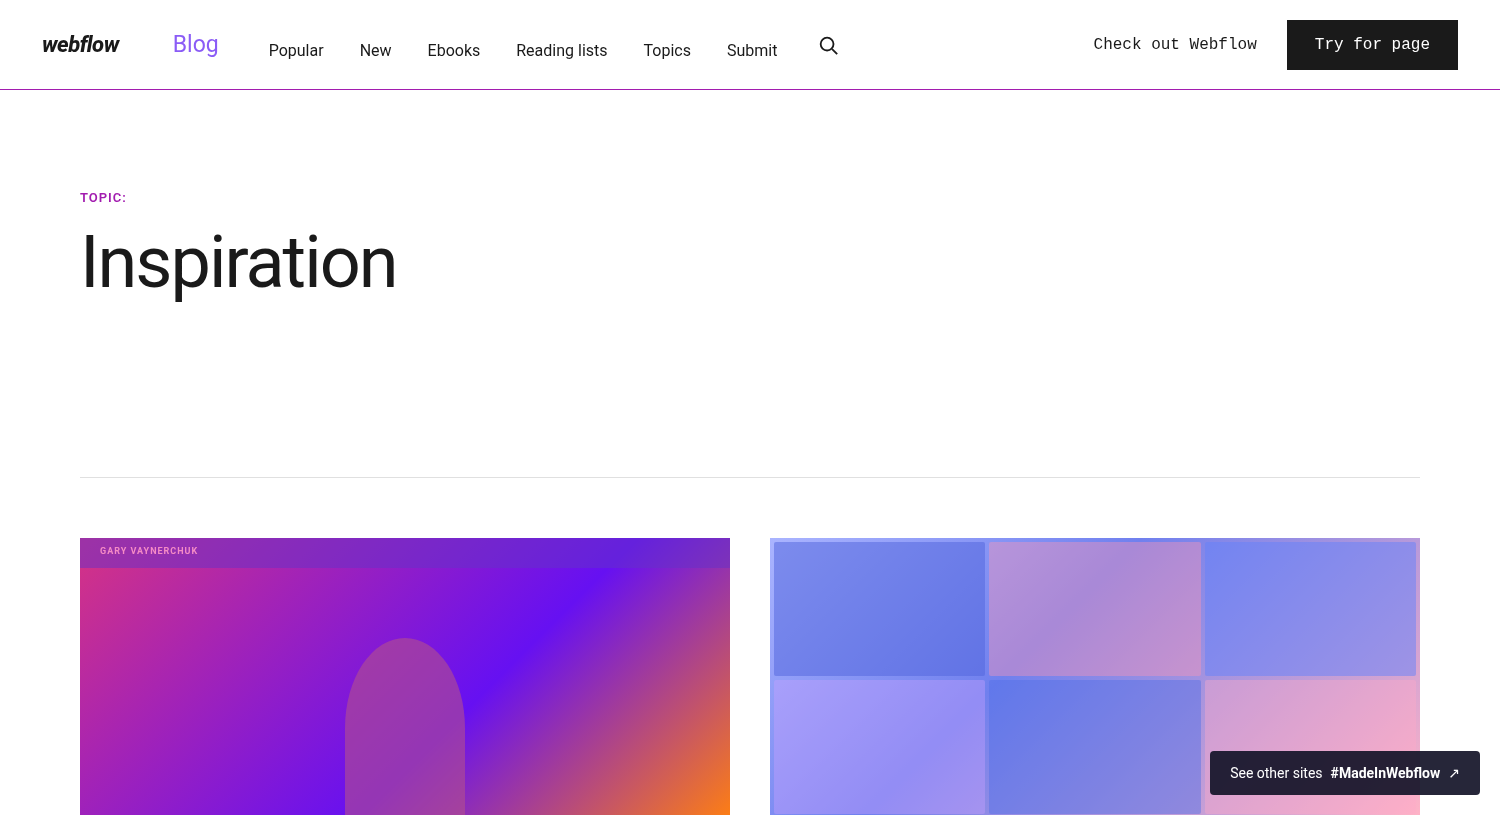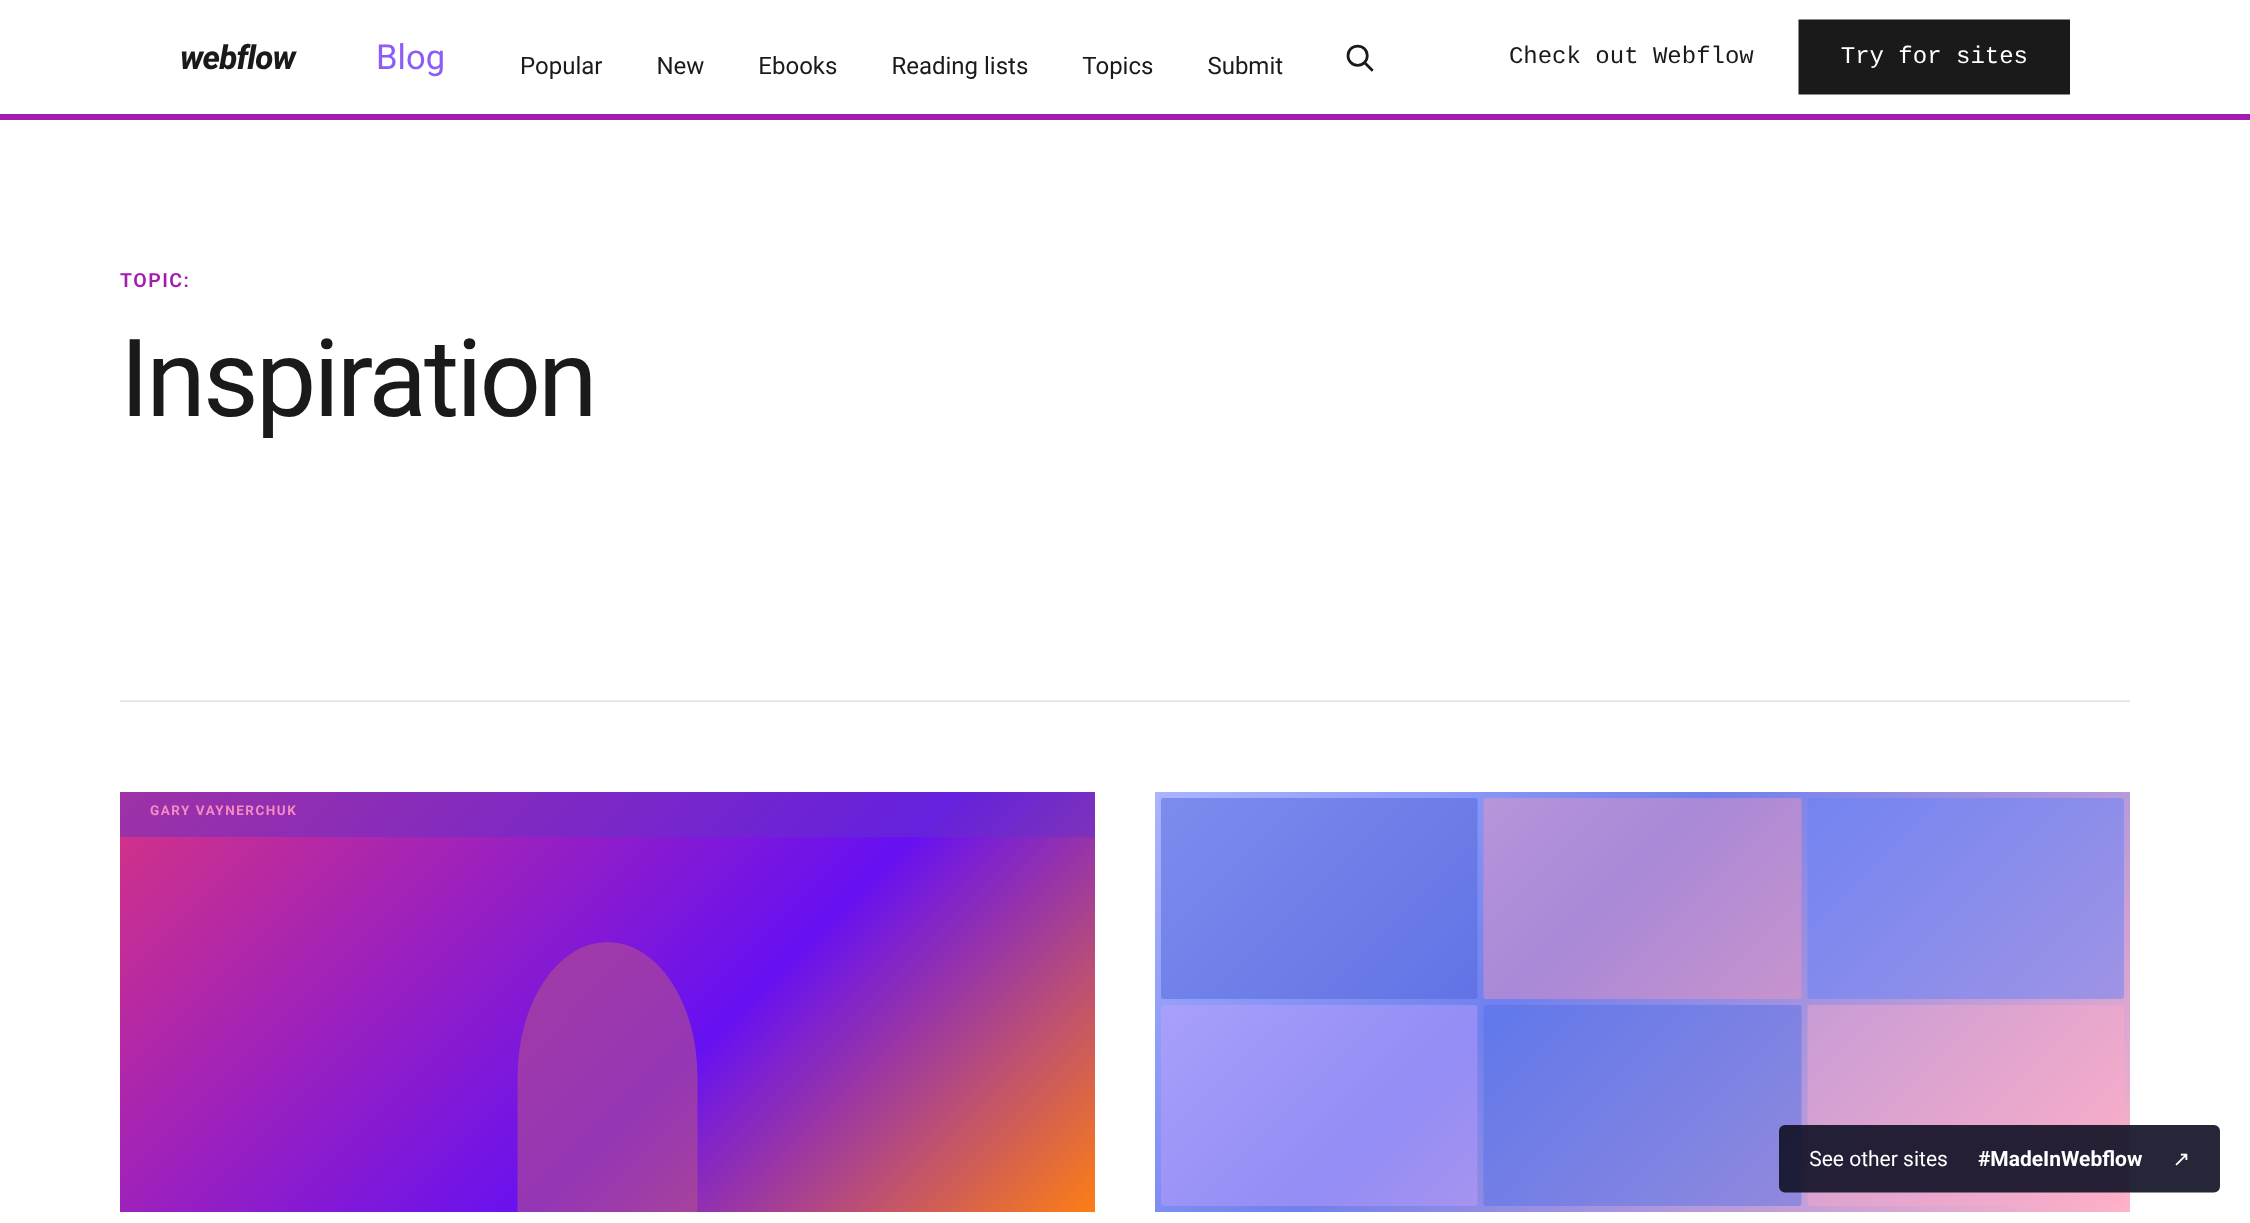--- a/index.html
+++ b/index.html
@@ -14,23 +14,23 @@
       color: #1a1a1a;
       width: 1500px;
       min-height: 815px;
       overflow-x: hidden;
     }
 
     
     nav {
       display: flex;
       align-items: center;
-      padding: 0 120px;
-      height: 80px;
-      border-bottom: 4px solid #a21caf;
+      padding: 0 42px;
+      height: 90px;
+      border-bottom: 1px solid #a21caf;
       background: #fff;
     }
 
     .nav-logo {
       display: flex;
       align-items: baseline;
       gap: 6px;
       margin-right: 50px;
       text-decoration: none;
       color: inherit;
@@ -236,21 +236,21 @@
     .made-in-webflow {
       position: fixed;
       bottom: 20px;
       right: 20px;
       background: rgba(20, 20, 40, 0.92);
       color: #fff;
       padding: 14px 20px;
       font-size: 14px;
       display: flex;
       align-items: center;
-      gap: 20px;
+      gap: 8px;
       border-radius: 4px;
     }
 
     .made-in-webflow .hashtag {
       font-weight: 700;
     }
 
     .external-icon {
       font-size: 14px;
     }
@@ -283,21 +283,21 @@
     <button class="nav-search">
       <svg class="search-svg" viewBox="0 0 24 24">
         <circle cx="11" cy="11" r="7"></circle>
         <line x1="16.5" y1="16.5" x2="22" y2="22"></line>
       </svg>
     </button>
   </div>
 
   <div class="nav-right">
     <a href="#" class="nav-checkout">Check out Webflow</a>
-    <a href="#" class="nav-try-free">Try for sites</a>
+    <a href="#" class="nav-try-free">Try for page</a>
   </div>
 </nav>
 
 <section class="hero">
   <div class="topic-label">TOPIC:</div>
   <h1 class="hero-title">Inspiration</h1>
 </section>
 
 <hr class="section-divider">
 

